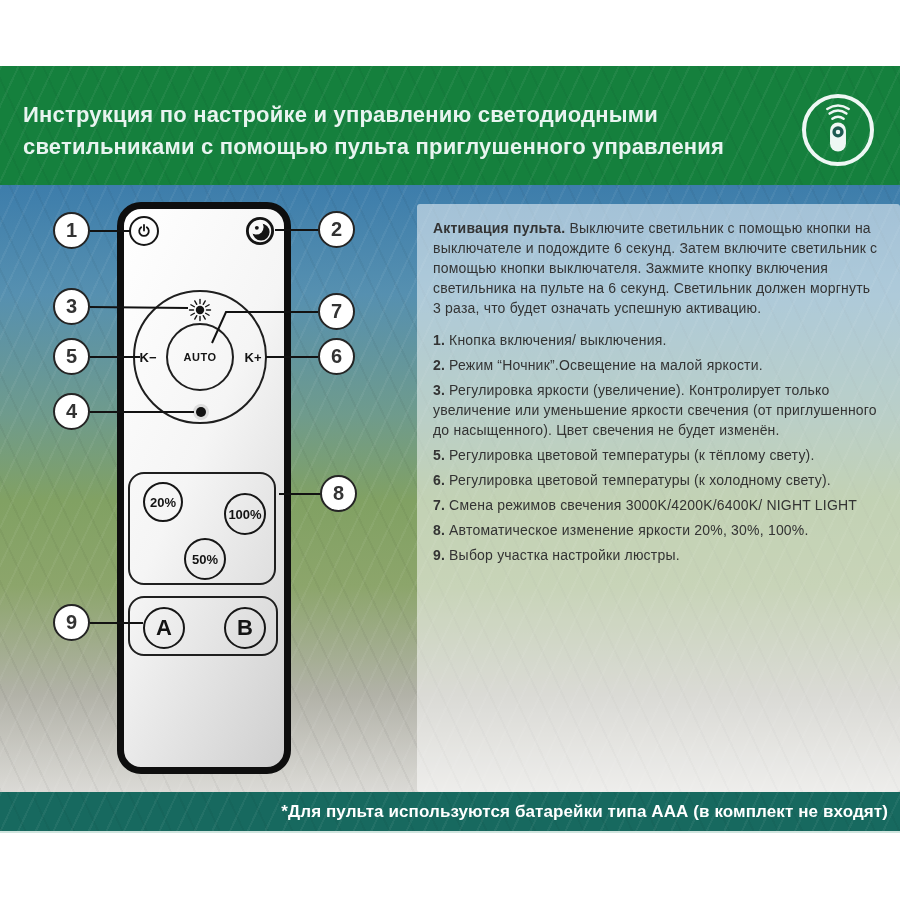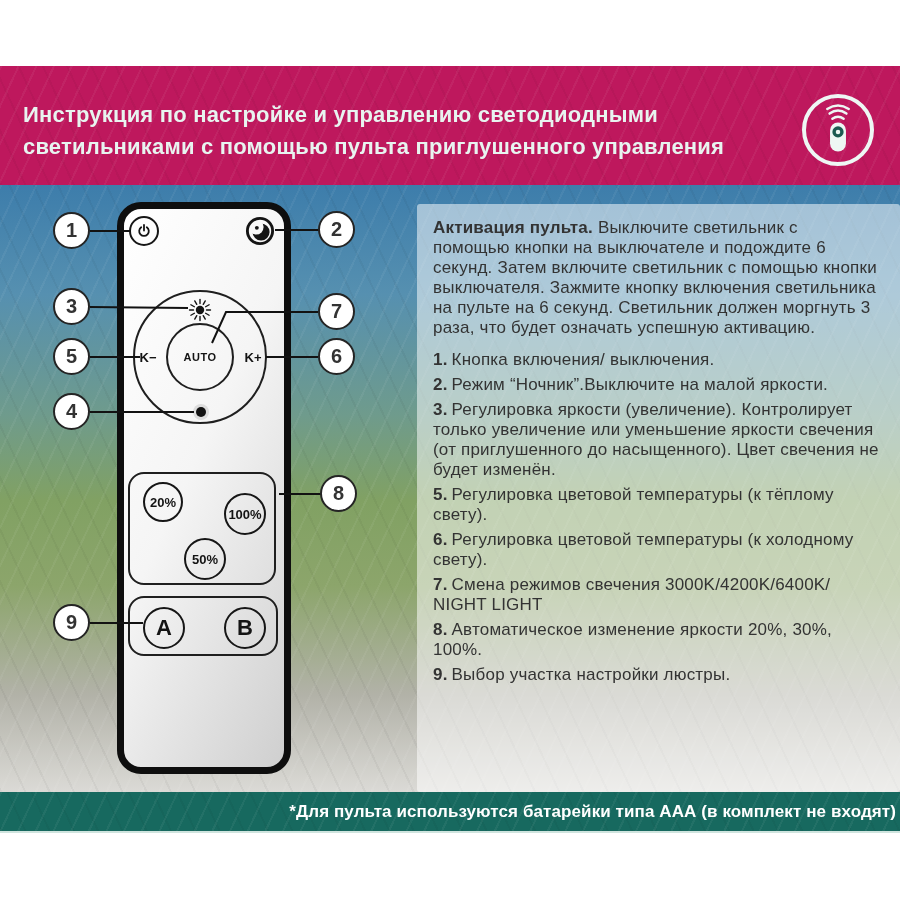--- a/index.html
+++ b/index.html
@@ -1,20 +1,20 @@
 <!DOCTYPE html>
 <html><head>
 <meta charset="utf-8">
 <style>
   html,body{margin:0;padding:0;background:#fff;}
   .canvas{position:relative;width:900px;height:900px;background:#ffffff;overflow:hidden;
           font-family:"Liberation Sans", sans-serif;}
 
   
-  .header{position:absolute;left:0;top:66px;width:900px;height:119px;background:#be185d;}
+  .header{position:absolute;left:0;top:66px;width:900px;height:119px;background:#15803d;}
   .header .pattern,.content .pattern,.footer .pattern{
       position:absolute;inset:0;pointer-events:none;
       background:
         repeating-linear-gradient(115deg, rgba(255,255,255,0.05) 0 2px, rgba(255,255,255,0) 2px 16px),
         repeating-linear-gradient(65deg, rgba(0,0,0,0.04) 0 2px, rgba(0,0,0,0) 2px 22px);}
   .title{position:absolute;left:23px;top:33px;color:#e8f4f0;font-size:22px;line-height:32px;
          font-weight:700;letter-spacing:0.2px;}
   .hicon{position:absolute;left:802px;top:28px;width:72px;height:72px;border:4px solid #eef7f4;
          border-radius:50%;box-sizing:border-box;display:flex;align-items:center;justify-content:center;}
 
@@ -44,32 +44,32 @@
   .pct{border-width:2px;font-size:13px;font-weight:700;color:#141414;}
   .ab{font-size:22px;font-weight:700;color:#141414;}
 
   
   .co{position:absolute;width:37px;height:37px;box-sizing:border-box;background:#ffffff;
       border:2px solid #242424;border-radius:50%;display:flex;align-items:center;justify-content:center;
       font-size:20px;font-weight:700;color:#333;z-index:6;}
   .lines{position:absolute;left:0;top:0;z-index:5;}
 
   
-  .textcol{position:absolute;left:433px;top:33px;width:446px;color:#333;font-size:17px;
+  .textcol{position:absolute;left:433px;top:33px;width:446px;color:#333;font-size:14px;
            line-height:20px;letter-spacing:0.2px;z-index:3;}
   .textcol p{margin:0 0 12px 0;}
   .b{font-weight:700;}
   .item{margin:0 0 5px 0;}
   .item .num{font-weight:700;margin-right:4px;}
 
   
   .footer{position:absolute;left:0;top:792px;width:900px;height:39px;background:#17695f;
           border-bottom:2px solid #cfe4de;box-sizing:content-box;display:flex;align-items:center;
           justify-content:flex-end;}
-  .footer .note{position:relative;color:#ffffff;font-size:17px;font-weight:700;padding-right:4px;
+  .footer .note{position:relative;color:#ffffff;font-size:17px;font-weight:700;padding-right:12px;
           letter-spacing:0.1px;z-index:2;}
 </style>
 </head>
 <body>
 
 <div class="canvas">
 
   <div class="header">
     <div class="pattern"></div>
     <div class="title">
@@ -171,21 +171,21 @@
     <div class="co" style="left:53px;top:153px;">5</div>
     <div class="co" style="left:318px;top:153px;">6</div>
     <div class="co" style="left:318px;top:108px;">7</div>
     <div class="co" style="left:320px;top:290px;">8</div>
     <div class="co" style="left:53px;top:419px;">9</div>
 
     <div class="textcol">
       <p><span class="b">Активация пульта.</span> <span>Выключите светильник с помощью кнопки на выключателе и подождите 6 секунд. Затем включите светильник с помощью кнопки выключателя. Зажмите кнопку включения светильника на пульте на 6 секунд. Светильник должен моргнуть 3 раза, что будет означать успешную активацию.</span></p>
 
       <div class="item"><span class="num">1.</span><span>Кнопка включения/ выключения.</span></div>
-      <div class="item"><span class="num">2.</span><span>Режим “Ночник”.Выключите на малой яркости.</span></div>
+      <div class="item"><span class="num">2.</span><span>Режим “Ночник”.Освещение на малой яркости.</span></div>
       <div class="item"><span class="num">3.</span><span>Регулировка яркости (увеличение). Контролирует только увеличение или уменьшение яркости свечения (от приглушенного до насыщенного). Цвет свечения не будет изменён.</span></div>
       <div class="item"><span class="num">5.</span><span>Регулировка цветовой температуры (к тёплому свету).</span></div>
       <div class="item"><span class="num">6.</span><span>Регулировка цветовой температуры (к холодному свету).</span></div>
       <div class="item"><span class="num">7.</span><span>Смена режимов свечения 3000K/4200K/6400K/ NIGHT LIGHT</span></div>
       <div class="item"><span class="num">8.</span><span>Автоматическое изменение яркости 20%, 30%, 100%.</span></div>
       <div class="item"><span class="num">9.</span><span>Выбор участка настройки люстры.</span></div>
     </div>
   </div>
 
   <div class="footer">

